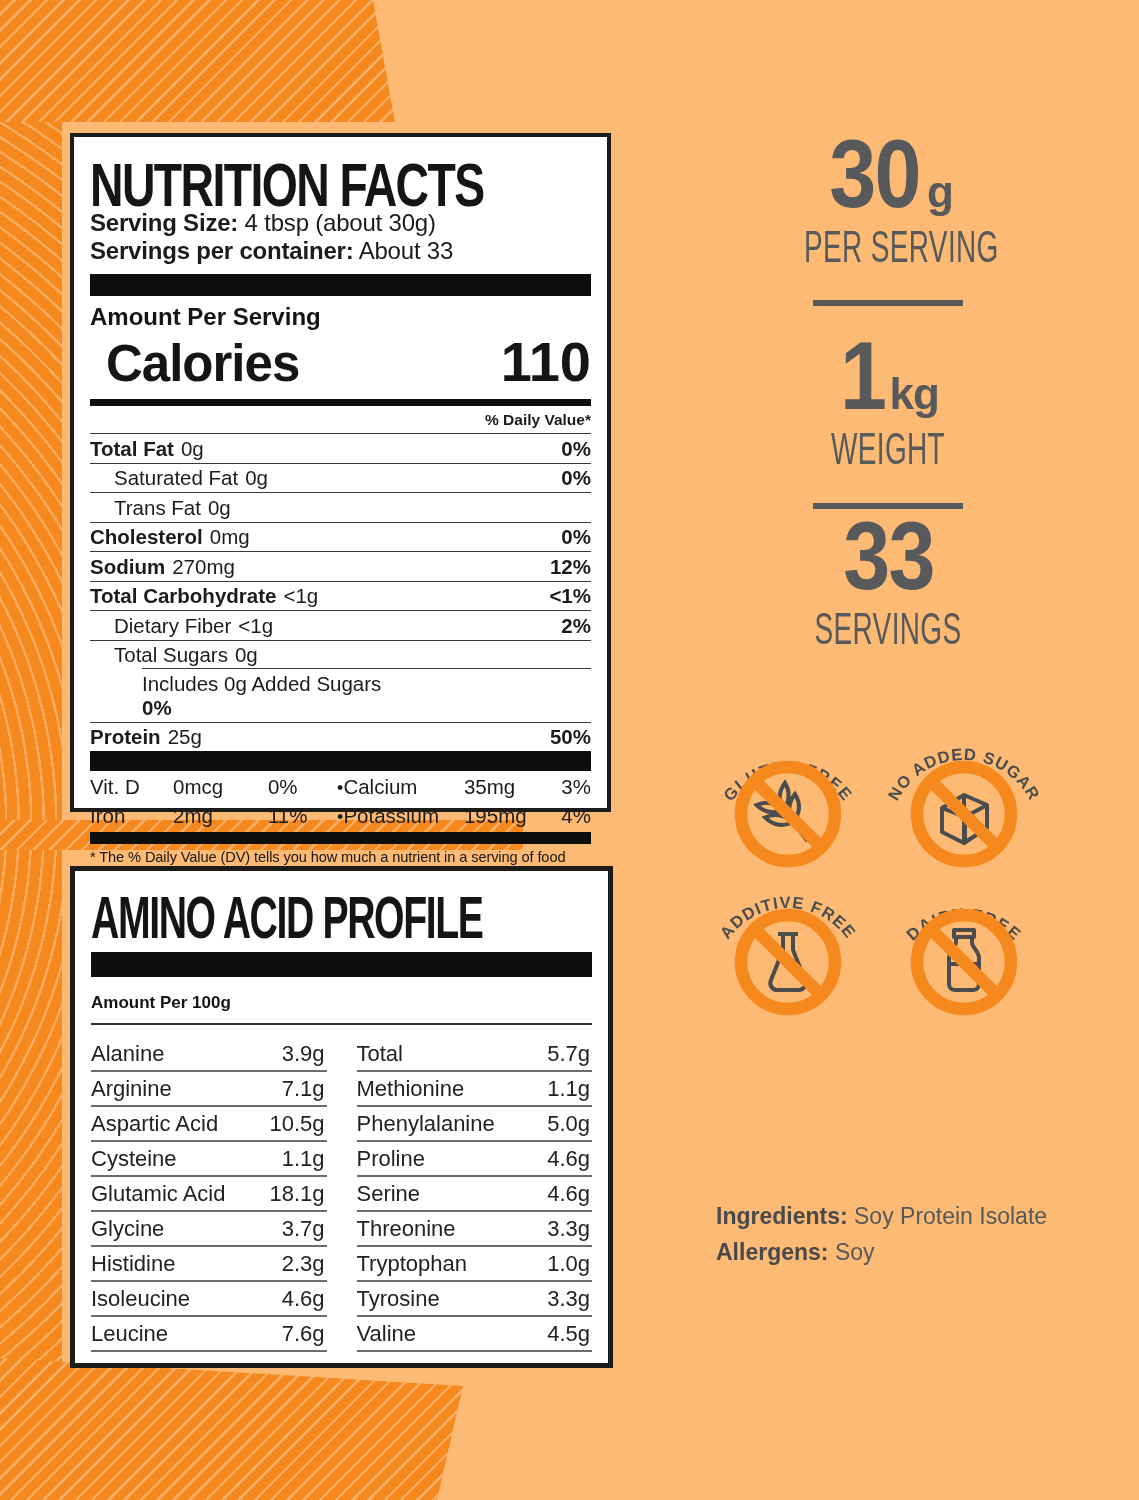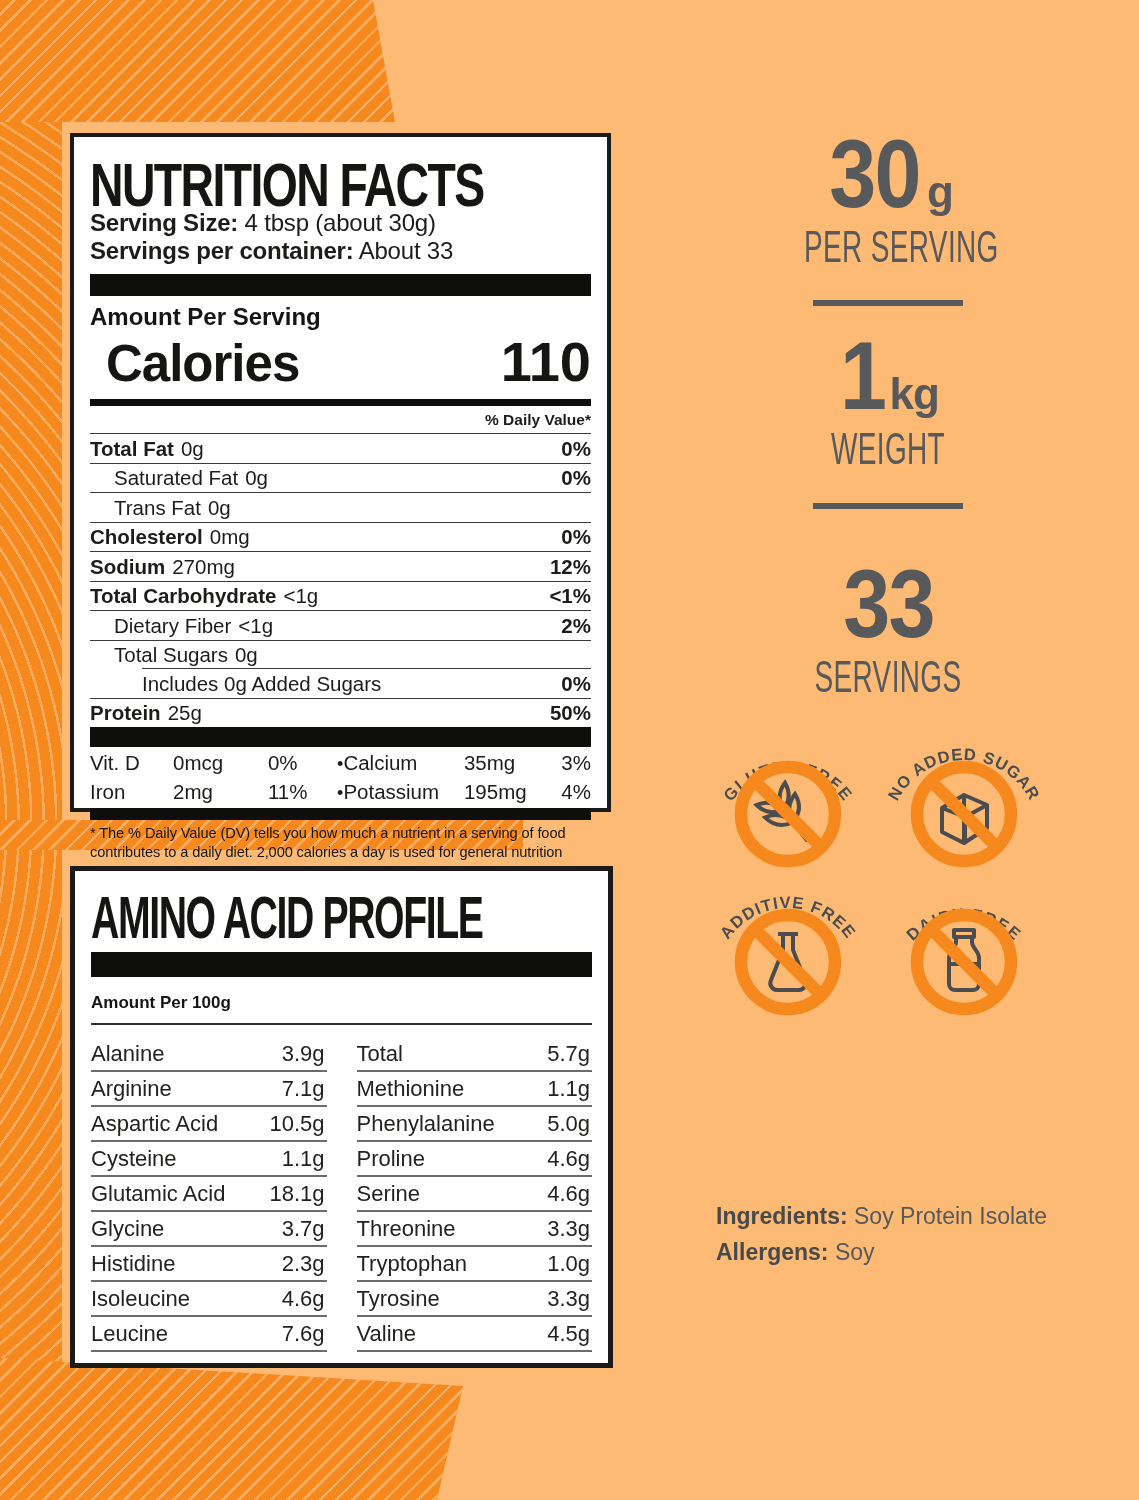--- a/index.html
+++ b/index.html
@@ -42,21 +42,21 @@
   #nf-cal-label{font-size:51px;font-weight:bold;letter-spacing:-1px;color:#151513;margin-left:16px;}
   #nf-cal-value{font-size:56px;font-weight:bold;color:#151513;}
   #nf-cal-rule{height:7px;background:#0e0e0c;margin-top:5px;}
   #nf-dv-header{text-align:right;font-size:15.5px;font-weight:bold;color:#1c1c1a;margin:5px 0 4px;}
 
   #nf-rows{border-top:1.5px solid #3a3a38;}
   .nf-row{display:flex;justify-content:space-between;align-items:baseline;
     font-size:20.5px;color:#1c1c1a;padding:2.5px 0 2px;}
   .nf-row + .nf-row{border-top:1.5px solid #3a3a38;}
   .nf-row.indent1{padding-left:24px;align-items:center;}
-  .nf-row.indent2{padding-left:52px;}
+  .nf-row.indent2{padding-left:52px;flex-direction:column;}
   .nf-row.inset{border-top:0;position:relative;}
   .nf-row.inset::before{content:"";position:absolute;left:52px;right:0;top:-1px;
     border-top:1.5px solid #3a3a38;}
   .nf-left{display:inline-flex;gap:7px;}
   .nf-lab.b{font-weight:bold;}
   .nf-dv{font-weight:bold;}
 
   #nf-bar2{height:20px;margin-top:0;}
   #nf-vits{margin-top:1px;}
   .vit-row{display:flex;align-items:baseline;font-size:20.5px;color:#1c1c1a;padding:2.5px 0;}
@@ -74,21 +74,21 @@
   .aa-col{display:flex;flex-direction:column;}
   .aa-row{display:flex;justify-content:space-between;align-items:baseline;
     font-size:22px;color:#222220;padding:4px 2px 3px 0;border-bottom:2px solid #6b6b69;}
 
   
   .stat{position:absolute;left:768px;width:240px;text-align:center;color:#58595B;}
   .stat-num{display:flex;justify-content:center;align-items:baseline;white-space:nowrap;}
   .stat-value{font-size:96px;font-weight:bold;letter-spacing:-2px;transform:scale(.88,1);transform-origin:center bottom;line-height:.92;}
   .stat-unit{font-size:44px;font-weight:bold;letter-spacing:-1px;margin-left:1px;}
   .stat-caption{font-size:40px;font-weight:400;letter-spacing:.5px;transform:scale(.70,1.12);transform-origin:center top;white-space:nowrap;margin-top:6px;line-height:1;}
-  #stat-0{top:130px;} #stat-1{top:332px;} #stat-2{top:560px;}
+  #stat-0{top:130px;} #stat-1{top:332px;} #stat-2{top:512px;}
   .stat-divider{position:absolute;left:813px;width:150px;height:6px;background:#58595B;}
   #divider-0{top:300px;} #divider-1{top:503px;}
 
   #badges{position:absolute;left:700px;top:722px;width:352px;
     display:grid;grid-template-columns:176px 176px;grid-auto-rows:148px;}
   .badge{width:176px;height:148px;}
 
   #ingredients-block{position:absolute;left:716px;top:1205px;width:400px;
     font-size:23px;color:#57585A;line-height:1;}
   #ingredients-block .lbl{font-weight:bold;color:#48494B;}

